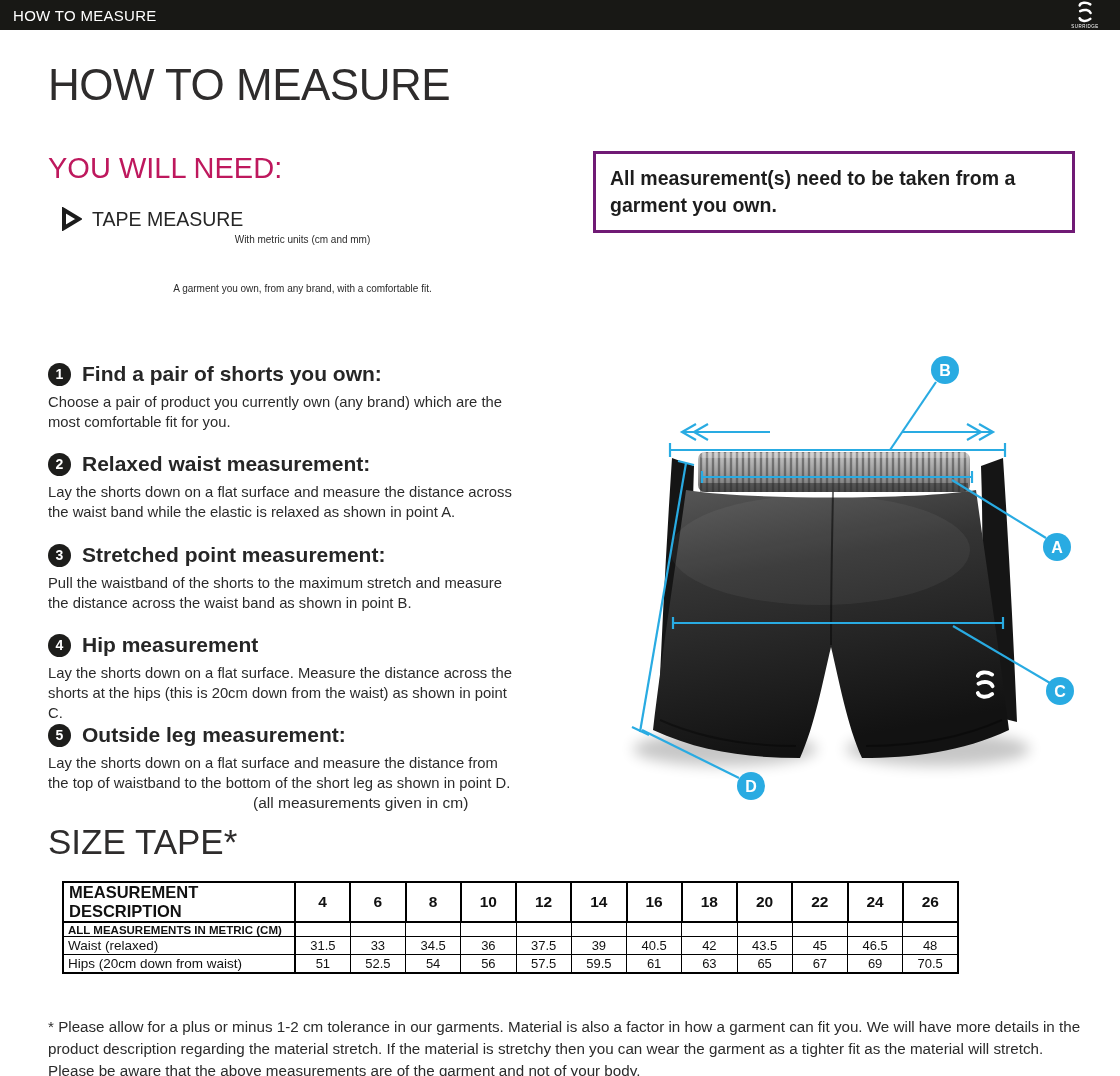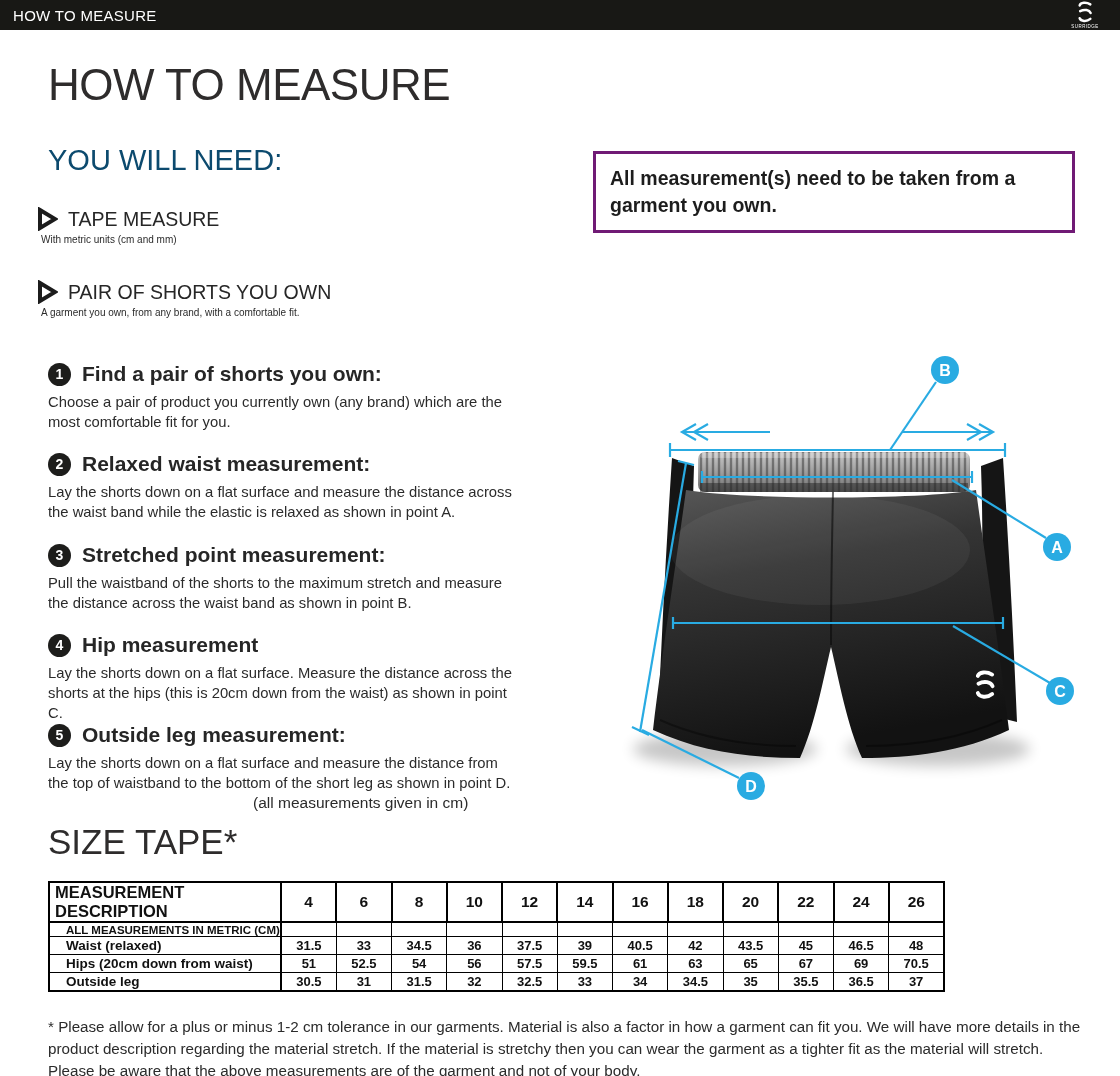--- a/index.html
+++ b/index.html
@@ -5,45 +5,45 @@
   html,body{margin:0;padding:0;background:#fff;}
   #page{position:relative;width:1120px;height:1076px;background:#fff;overflow:hidden;
         font-family:"Liberation Sans",sans-serif;color:#2b2b2b;}
   
   .appbar{position:absolute;left:0;top:0;width:1120px;height:30px;background:#181815;
           display:flex;align-items:center;}
   .appbar-title{color:#fff;font-size:15px;letter-spacing:.3px;margin-left:13px;}
   .appbar-logo{position:absolute;right:16px;top:1px;}
   
   .h1{position:absolute;left:48px;top:60px;font-size:44px;font-weight:400;color:#2e2c2c;letter-spacing:-.5px;}
-  .h2{position:absolute;left:48px;top:144px;font-size:29px;font-weight:400;color:#0c4a6e;}
-  
-  .need-item{position:absolute;left:36px;width:480px;}
+  .h2{position:absolute;left:48px;top:152px;font-size:29px;font-weight:400;color:#be185d;}
+  
+  .need-item{position:absolute;left:60px;width:480px;text-align:center;}
   .need-head{display:flex;align-items:center;gap:10px;}
   .need-title{font-size:19.5px;color:#262626;}
   .need-desc{font-size:10px;margin:3px 0 0 5px;color:#2b2b2b;}
   
   .notice{position:absolute;left:593px;top:151px;width:448px;padding:11px 14px;border:3px solid #701a75;
           font-size:19.5px;font-weight:bold;line-height:1.38;color:#1d1d1d;}
   
   .step{position:absolute;left:48px;width:468px;}
   .step-head{display:flex;align-items:center;gap:11px;}
   .badge{width:23px;height:23px;min-width:23px;border-radius:50%;background:#1d1d1b;color:#fff;
          font-size:14px;font-weight:bold;display:flex;align-items:center;justify-content:center;}
   .step-title{font-size:21px;color:#262626;font-weight:bold;}
   .step-desc{margin-top:7px;font-size:14.8px;line-height:1.35;color:#2b2b2b;}
   
   .sc-head{position:absolute;left:48px;top:822px;font-size:35px;font-weight:400;color:#2e2c2c;}
   .sc-sub{position:absolute;left:253px;top:794px;font-size:15.5px;color:#2b2b2b;}
-  table.size-chart{position:absolute;left:48px;top:881px;width:897px;border-collapse:collapse;
+  table.size-chart{position:absolute;left:62px;top:881px;width:897px;border-collapse:collapse;
                    table-layout:fixed;border:2px solid #000;background:#fff;}
   table.size-chart th{border:2px solid #000;font-size:15.5px;font-weight:bold;height:25px;padding:0;text-align:center;color:#111;}
   table.size-chart th.desc{width:225px;text-align:left;padding-left:5px;font-size:16.5px;}
-  table.size-chart td{border:1px solid #000;text-align:center;font-size:13px;height:17px;padding:0;color:#111;font-weight:bold;}
-  table.size-chart td.desc{text-align:left;padding-left:16px;font-size:13.5px;border-right-width:2px;margin-left:48px;}
+  table.size-chart td{border:1px solid #000;text-align:center;font-size:13px;height:17px;padding:0;color:#111;}
+  table.size-chart td.desc{text-align:left;padding-left:4px;font-size:13.5px;border-right-width:2px;margin-left:48px;}
   table.size-chart td.note{font-weight:bold;font-size:11.5px;height:13px;}
   
   .footnote{position:absolute;left:48px;top:1016px;width:1042px;font-size:15.2px;line-height:1.45;color:#2b2b2b;}
   
   .diagram{position:absolute;left:620px;top:340px;}
 </style>
 </head>
 <body>
 
 <div id="page">
@@ -67,26 +67,20 @@
     <div class="need-head">
       <svg width="22" height="24" viewBox="0 0 22 24">
         <polygon points="4,3 19,12 4,21" fill="none" stroke="#1c1c1c" stroke-width="4"></polygon>
       </svg>
       <span class="need-title">TAPE MEASURE</span>
     </div>
     <div class="need-desc">With metric units (cm and mm)</div>
   </div>
 
   <div class="need-item" style="top:280px">
-    <div class="need-head">
-      <svg width="22" height="24" viewBox="0 0 22 24">
-        <polygon points="4,3 19,12 4,21" fill="none" stroke="#1c1c1c" stroke-width="4"></polygon>
-      </svg>
-      <span class="need-title">PAIR OF SHORTS YOU OWN</span>
-    </div>
     <div class="need-desc">A garment you own, from any brand, with a comfortable fit.</div>
   </div>
 
   <div class="notice">All measurement(s) need to be taken from a garment you own.</div>
 
   <div class="step" style="top:362px">
     <div class="step-head">
       <span class="badge">1</span>
       <span class="step-title">Find a pair of shorts you own:</span>
     </div>
@@ -272,33 +266,18 @@
           <td>56</td>
           <td>57.5</td>
           <td>59.5</td>
           <td>61</td>
           <td>63</td>
           <td>65</td>
           <td>67</td>
           <td>69</td>
           <td>70.5</td>
         </tr>
-        <tr>
-          <td class="desc">Outside leg</td>
-          <td>30.5</td>
-          <td>31</td>
-          <td>31.5</td>
-          <td>32</td>
-          <td>32.5</td>
-          <td>33</td>
-          <td>34</td>
-          <td>34.5</td>
-          <td>35</td>
-          <td>35.5</td>
-          <td>36.5</td>
-          <td>37</td>
-        </tr>
       </tbody>
   </table>
 
   <div class="footnote">* Please allow for a plus or minus 1-2 cm tolerance in our garments. Material is also a factor in how a garment can fit you. We will have more details in the product description regarding the material stretch.  If the material is stretchy then you can wear the garment as a tighter fit as the material will stretch.  Please be aware that the above measurements are of the garment and not of your body.</div>
 
 </div>
 
 </body></html>

